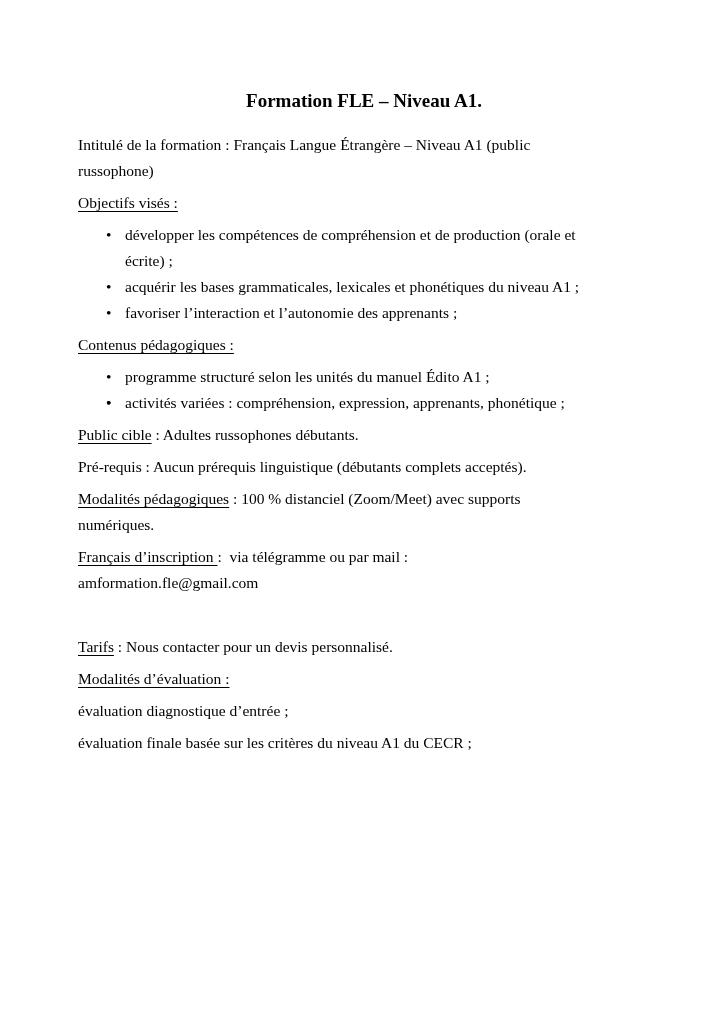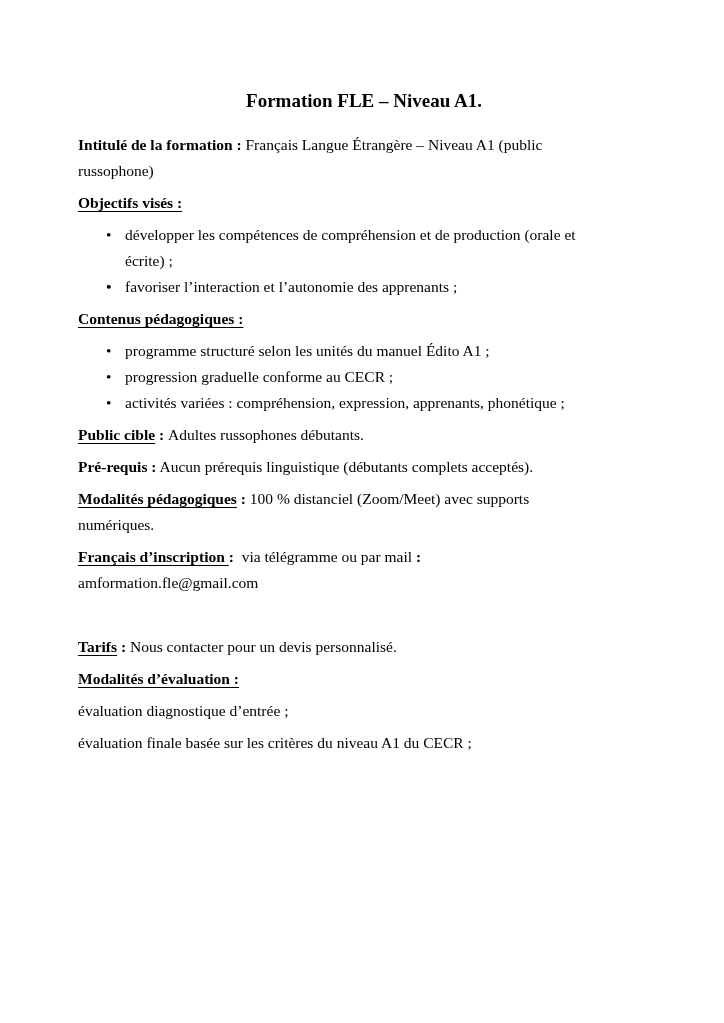--- a/index.html
+++ b/index.html
@@ -29,21 +29,21 @@
     white-space: pre-wrap;
   }
   .para {
     margin: 0 0 6px 0;
     white-space: pre-wrap;
   }
   .spacer {
     height: 26px;
     margin: 0 0 6px 0;
   }
-  .b { font-weight: bold; }
+  .b { font-weight: normal; }
   .u { text-decoration: underline; text-underline-offset: 3px; }
   ul.bullets {
     margin: 0 0 6px 0;
     padding: 0 0 0 47px;
     list-style: none;
   }
   ul.bullets li {
     position: relative;
     white-space: pre-wrap;
     margin: 0;
@@ -59,27 +59,27 @@
 
 <div class="page">
   <h1 class="doc-title">Formation FLE – Niveau A1.</h1>
   <div id="doc-body">
       <div class="para"><span class="b ">Intitulé de la formation : </span><span class="">Français Langue Étrangère – Niveau A1 (public
 russophone)</span></div>
       <div class="para"><span class="b u">Objectifs visés :</span></div>
       <ul class="bullets">
         <li><span class="bullet-dot">•</span><span>développer les compétences de compréhension et de production (orale et
 écrite) ;</span></li>
-        <li><span class="bullet-dot">•</span></li>
+        <li><span class="bullet-dot">•</span><span>acquérir les bases grammaticales, lexicales et phonétiques du niveau A1 ;</span></li>
         <li><span class="bullet-dot">•</span><span>favoriser l’interaction et l’autonomie des apprenants ;</span></li>
       </ul>
       <div class="para"><span class="b u">Contenus pédagogiques :</span></div>
       <ul class="bullets">
         <li><span class="bullet-dot">•</span><span>programme structuré selon les unités du manuel Édito A1 ;</span></li>
-        <li><span class="bullet-dot">•</span><span>progression graduelle conforme au CECR ;</span></li>
+        <li><span class="bullet-dot">•</span></li>
         <li><span class="bullet-dot">•</span><span>activités variées : compréhension, expression, apprenants, phonétique ;</span></li>
       </ul>
       <div class="para"><span class="b u">Public cible</span><span class="b "> : </span><span class="">Adultes russophones débutants.</span></div>
       <div class="para"><span class="b ">Pré-requis :</span><span class=""> Aucun prérequis linguistique (débutants complets acceptés).</span></div>
       <div class="para"><span class="b u">Modalités pédagogiques</span><span class="b "> : </span><span class="">100 % distanciel (Zoom/Meet) avec supports
 numériques.</span></div>
       <div class="para"><span class="b u">Français d’inscription </span><span class="b ">: </span><span class=""> via télégramme ou par mail </span><span class="b ">:</span><span class="">
 amformation.fle@gmail.com</span></div>
       <div class="spacer"></div>
       <div class="para"><span class="b u">Tarifs</span><span class="b "> : </span><span class="">Nous contacter pour un devis personnalisé.</span></div>

